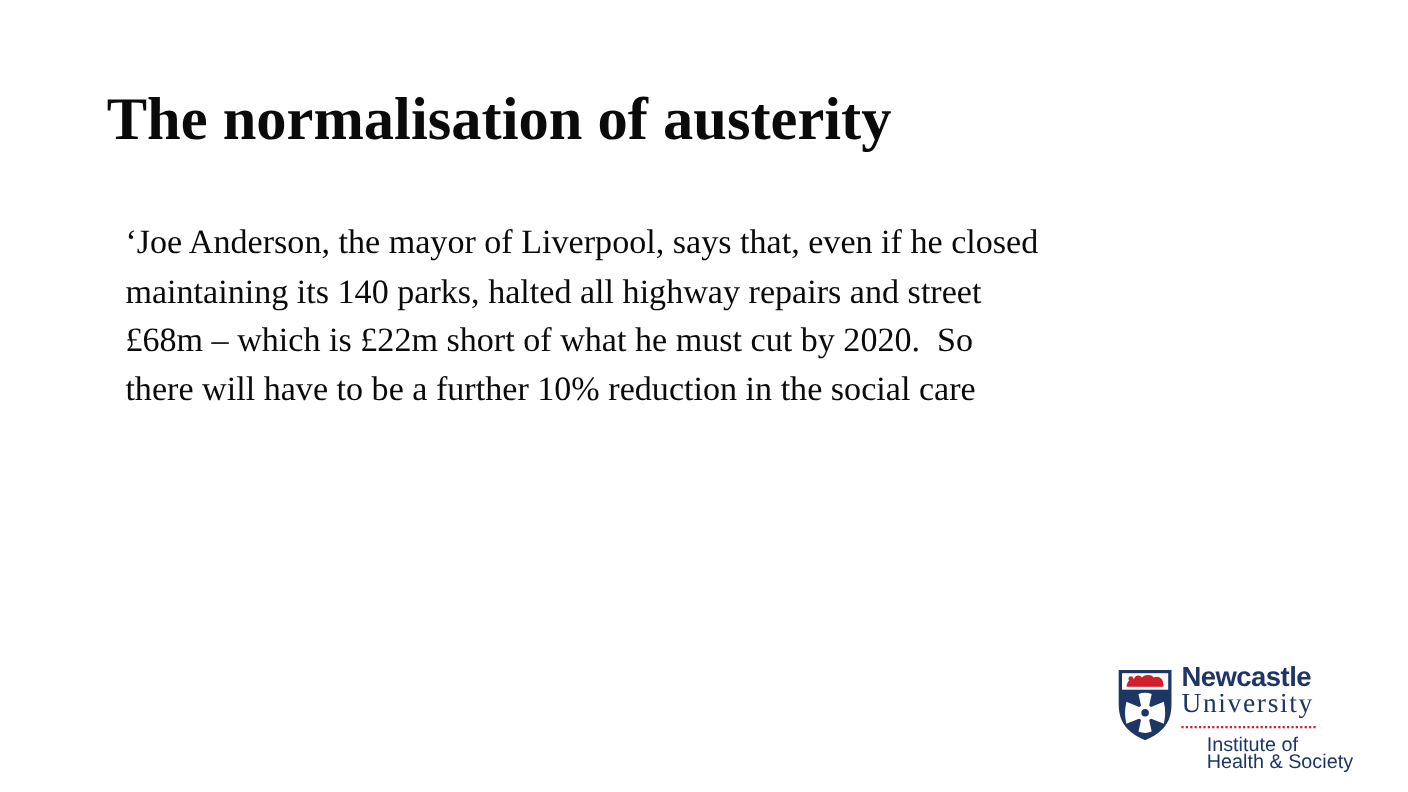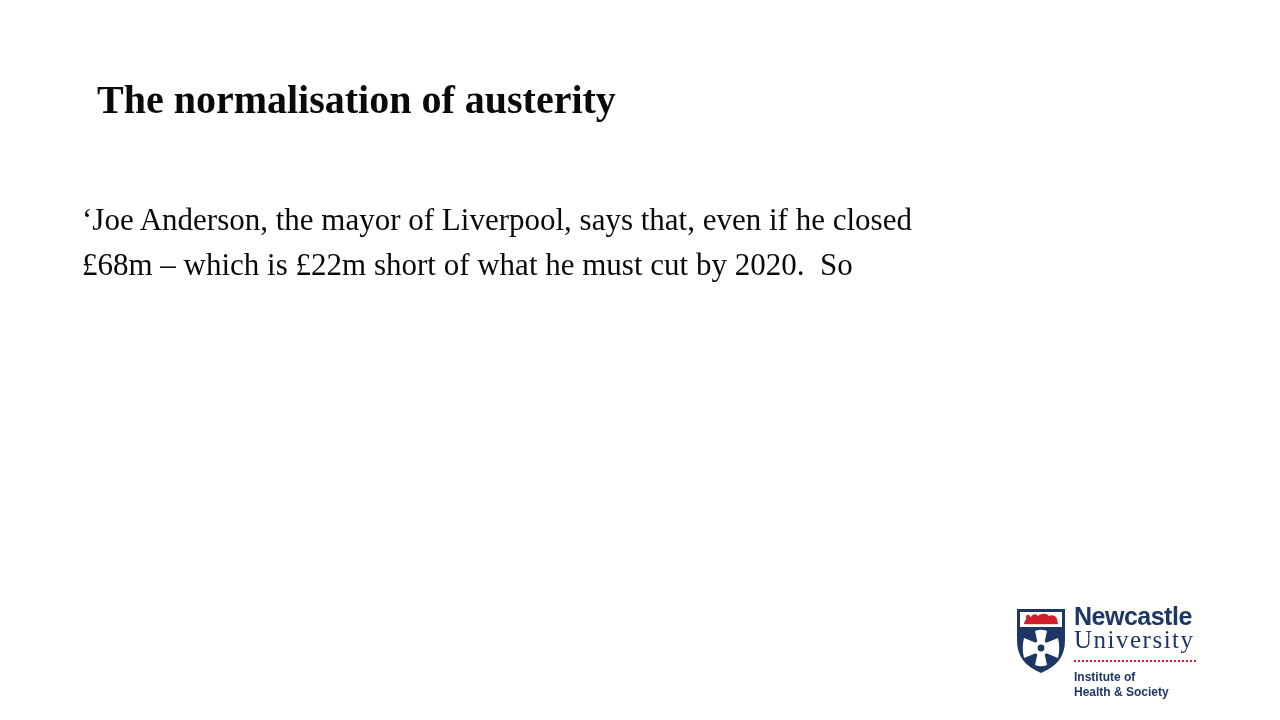--- a/index.html
+++ b/index.html
@@ -18,29 +18,29 @@
   }
   .slide{
     position:absolute;
     inset:0;
     background:var(--bg);
   }
   .slide-title{
     position:absolute;
     left:97px;
     top:76px;
-    font-size:40px;
+    font-size:55px;
     font-weight:700;
     color:var(--ink);
     letter-spacing:0px;
     white-space:nowrap;
   }
   .quote-block{
     position:absolute;
-    left:82px;
+    left:114px;
     top:198px;
     width:1110px;
   }
   .quote-line{
     font-size:31px;
     line-height:44.5px;
     color:var(--ink);
     white-space:pre;
   }
   
@@ -81,36 +81,39 @@
   }
   .logo-divider{
     margin-top:8px;
     width:122px;
     border-top:2px dotted var(--red);
     height:0;
   }
   .logo-institute{
     margin-top:8px;
     font-family:"Liberation Sans","DejaVu Sans",sans-serif;
-    font-weight:700;
-    font-size:12px;
+    font-weight:400;
+    font-size:18px;
     line-height:15px;
     color:var(--navy);
+    margin-left:23px;
   }
 </style>
 </head>
 <body>
 
 <div class="slide">
 
   <h1 class="slide-title">The normalisation of austerity</h1>
 
   <div class="quote-block">
     <div class="quote-line">‘Joe Anderson, the mayor of Liverpool, says that, even if he closed</div>
+    <div class="quote-line">maintaining its 140 parks, halted all highway repairs and street</div>
     <div class="quote-line">£68m – which is £22m short of what he must cut by 2020.  So</div>
+    <div class="quote-line">there will have to be a further 10% reduction in the social care</div>
   </div>
 
   <div class="logo">
 
     <svg class="logo-shield" viewBox="0 0 50 66" aria-hidden="true">
 
       <path d="M1,1 L49,1 L49,32 C49,49 41,58 25,65 C9,58 1,49 1,32 Z" fill="#1d3665"></path>
 
       <rect x="4" y="4" width="42" height="15" fill="#ffffff"></rect>
 

